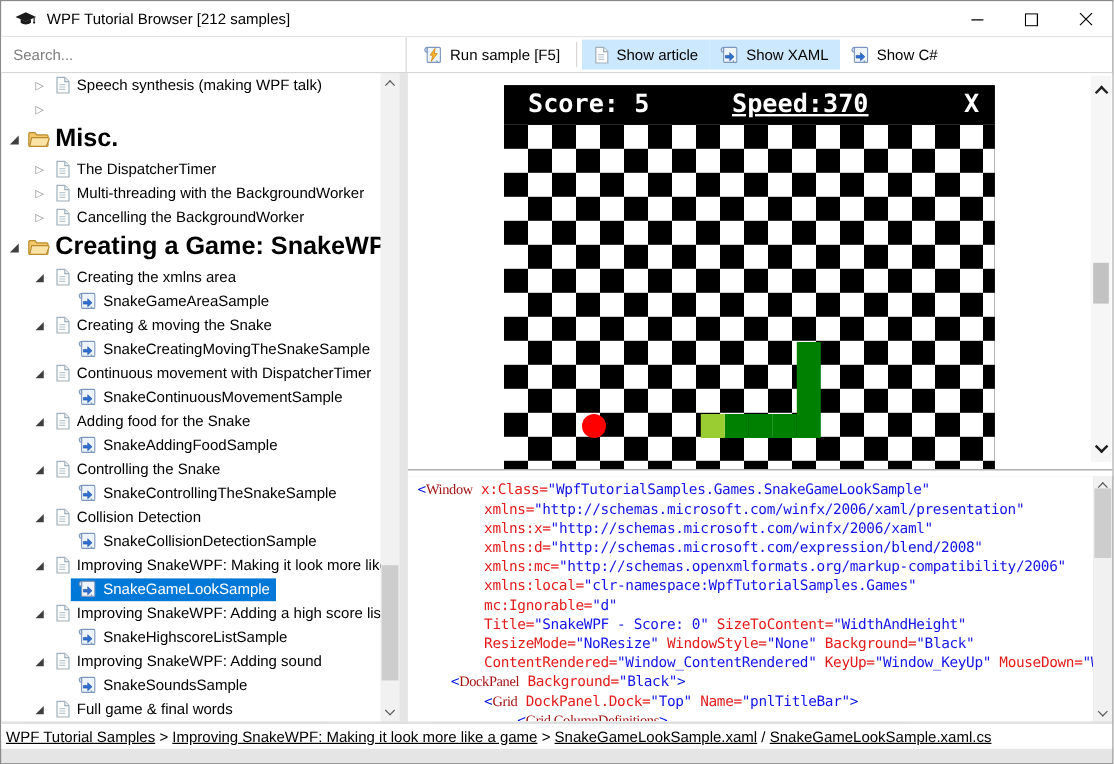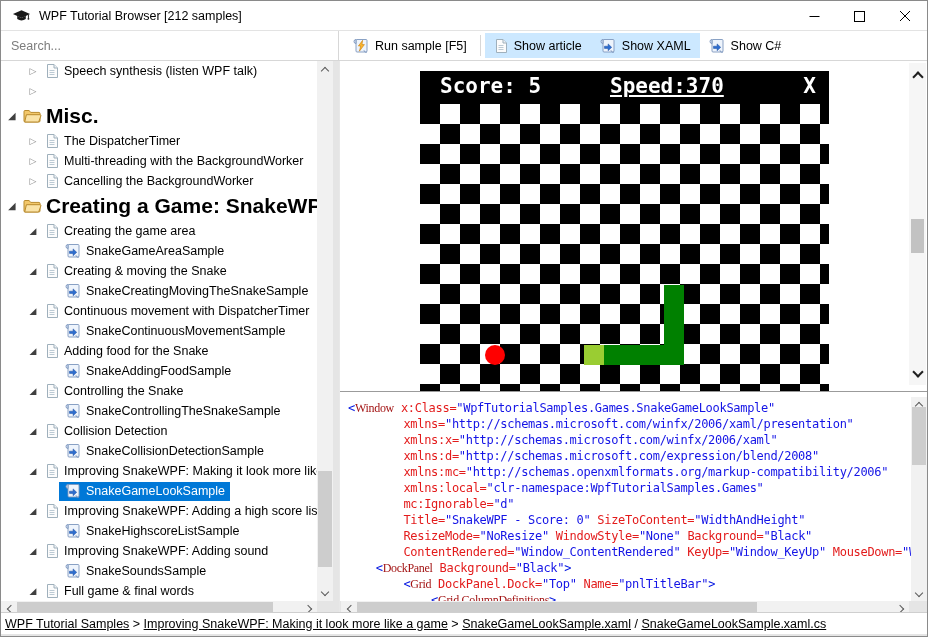--- a/index.html
+++ b/index.html
@@ -93,21 +93,21 @@
   .code-sbv{left:910px;top:396px;width:16px;height:204px;}
   .code-sbv .sb-arrow{width:16px;height:14px;left:0;}
   .code-sbv .up{top:0;} .code-sbv .down{bottom:0;}
   .code-sbv .sb-thumb{left:1px;width:14px;top:10px;height:58px;}
   
   .code-sbh{left:340px;top:600px;width:568px;height:15px;}
   .code-sbh .sb-arrow{width:16px;height:15px;top:0;}
   .code-sbh .left{left:0;} .code-sbh .right{right:0;}
   .code-sbh .sb-thumb{top:1px;height:13px;left:16px;width:400px;}
   
-  .statusbar{position:absolute;left:0;bottom:2px;width:100%;height:22px;border-top:1px solid #cfcfcf;
+  .statusbar{position:absolute;left:0;bottom:12px;width:100%;height:22px;border-top:1px solid #cfcfcf;
     background:#fff;display:flex;align-items:center;padding-left:4px;font-size:12.5px;overflow:hidden;}
   .statusbar span{white-space:pre;}
   .crumb-link{text-decoration:underline;cursor:pointer;}
 </style>
 </head>
 <body>
 
 <div class="window">
 
   <div class="titlebar">
@@ -201,21 +201,21 @@
             <svg width="14" height="16" viewBox="0 0 14 16">
               <path d="M2.5 1.5h6.5l3.5 3.5v9.5h-10z" fill="#fcfcfc" stroke="#9fb0bc"></path>
               <path d="M9 1.5v3.5h3.5" fill="#eef2f5" stroke="#9fb0bc"></path>
               <g stroke="#bccad4">
                 <path d="M4.5 7.5h5"></path>
                 <path d="M4.5 9.5h5"></path>
                 <path d="M4.5 11.5h5"></path>
               </g>
             </svg>
           </span>
-          <span>Speech synthesis (listen WPF talk)</span>
+          <span>Speech synthesis (making WPF talk)</span>
         </span>
       </div>
       <div class="tree-row lvl1">
         <span class="exp col">▷</span>
       </div>
       <div class="tree-row lvl0 cat">
         <span class="exp open">◢</span>
         <span class="selwrap">
           <span class="icon-cell">
             <svg width="19" height="16" viewBox="0 0 19 16">
@@ -296,21 +296,21 @@
             <svg width="14" height="16" viewBox="0 0 14 16">
               <path d="M2.5 1.5h6.5l3.5 3.5v9.5h-10z" fill="#fcfcfc" stroke="#9fb0bc"></path>
               <path d="M9 1.5v3.5h3.5" fill="#eef2f5" stroke="#9fb0bc"></path>
               <g stroke="#bccad4">
                 <path d="M4.5 7.5h5"></path>
                 <path d="M4.5 9.5h5"></path>
                 <path d="M4.5 11.5h5"></path>
               </g>
             </svg>
           </span>
-          <span>Creating the game area</span>
+          <span>Creating the xmlns area</span>
         </span>
       </div>
       <div class="tree-row lvl2">
         <span class="selwrap">
           <span class="icon-cell">
             <svg width="16" height="16" viewBox="0 0 16 16">
               <rect x="3" y="1.5" width="11" height="12.5" rx="1" fill="#eef4fc" stroke="#7d96bd" stroke-width="0.9"></rect>
               <path d="M3 1.5 a2 2 0 1 0 0 4 z" fill="#d7e3f4" stroke="#7d96bd" stroke-width="0.9"></path>
               <path d="M14 14 a2 2 0 0 1 -3-1.8" fill="none" stroke="#7d96bd" stroke-width="0.9"></path>
               <path d="M4.5 8.2h3.6V5.9l3.6 3.4-3.6 3.4v-2.3H4.5z" fill="#2f6fd0" stroke="#1d4d9e" stroke-width="0.5"></path>

